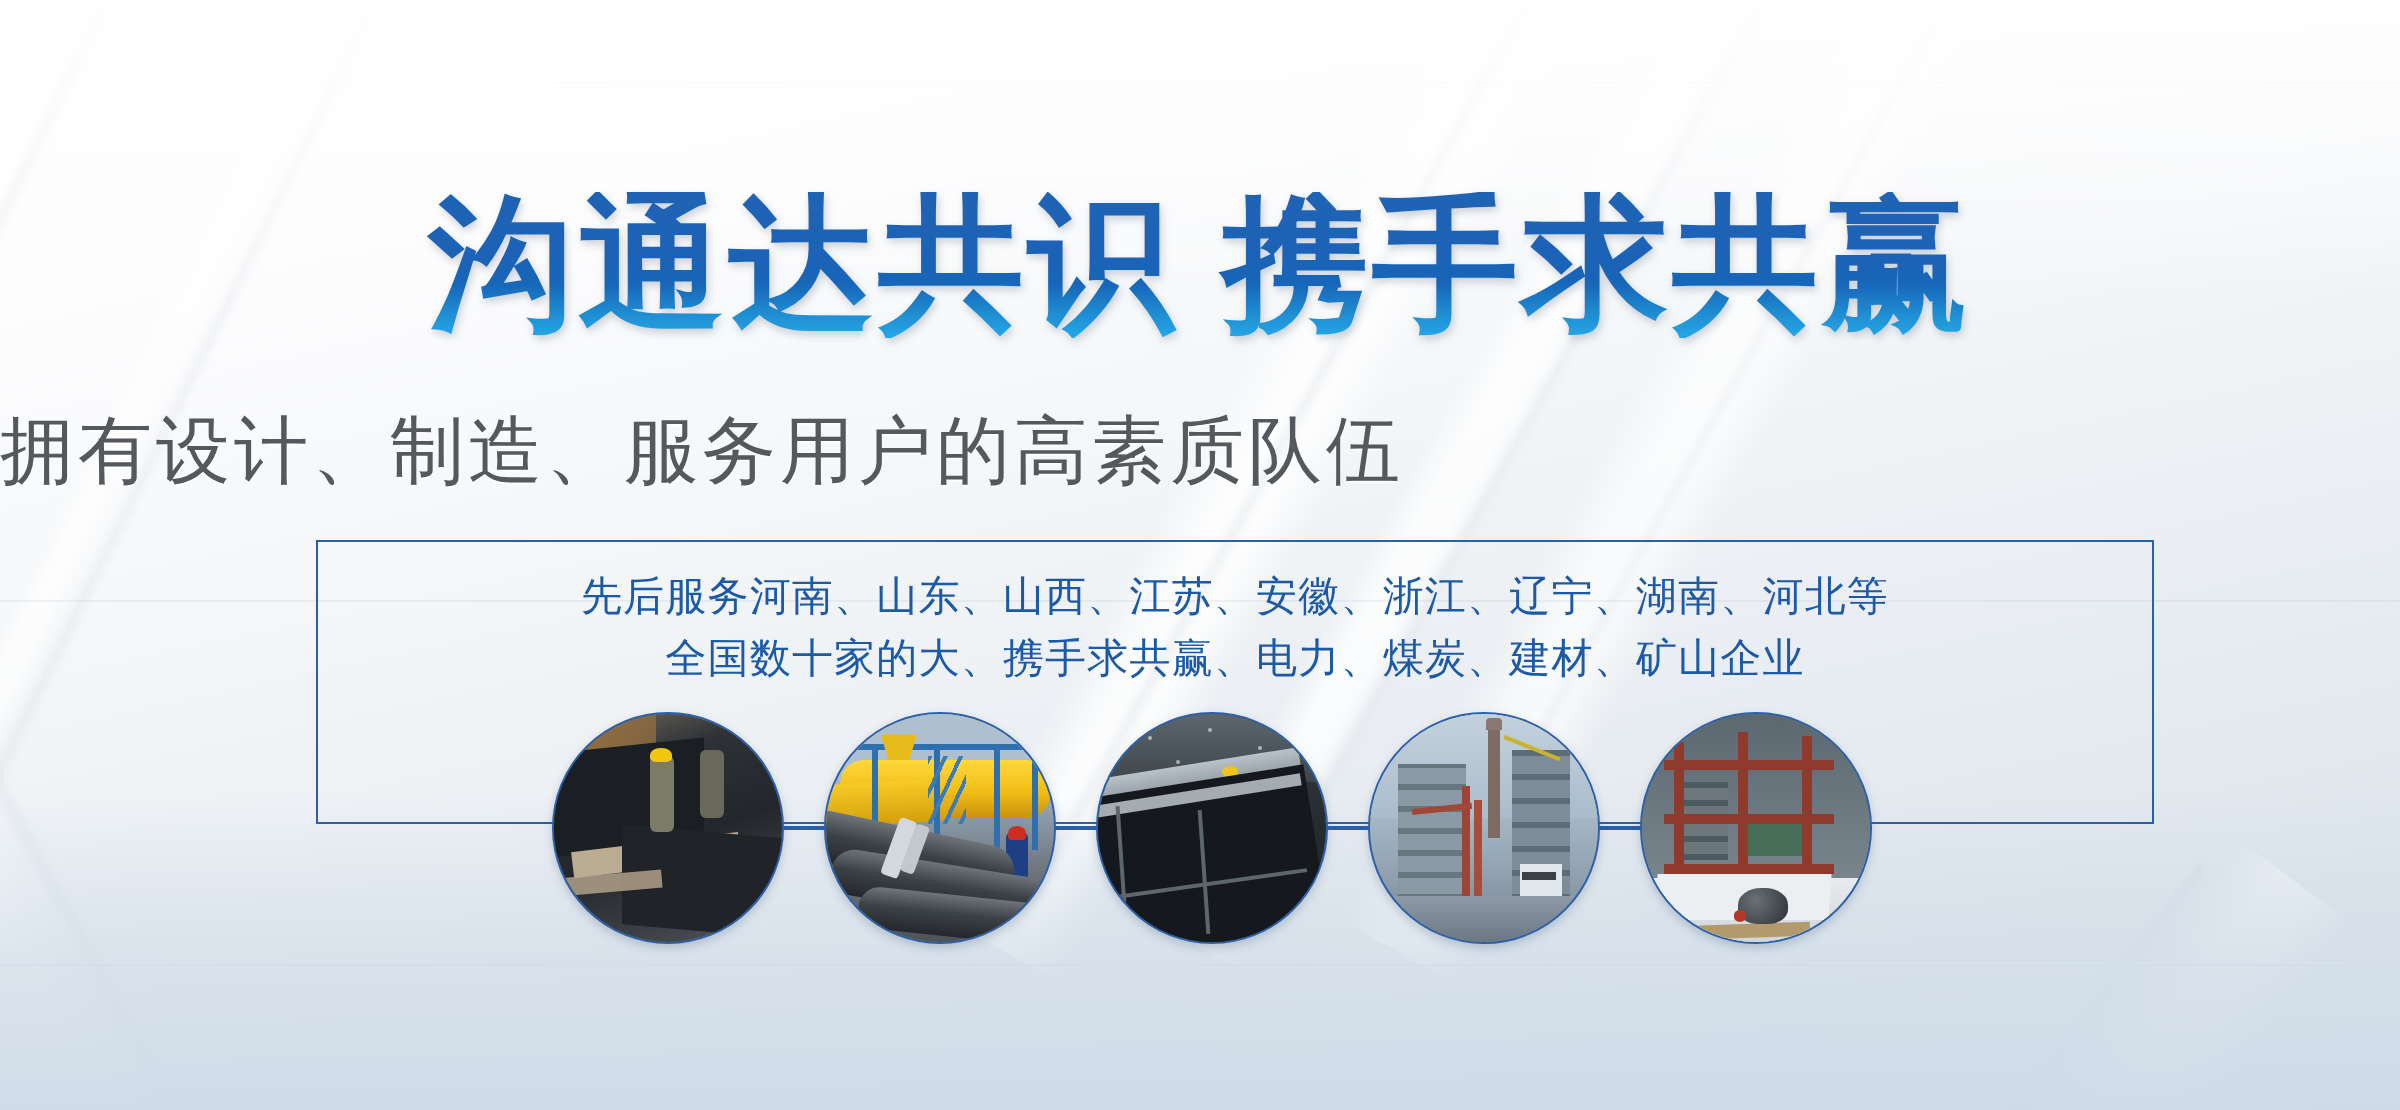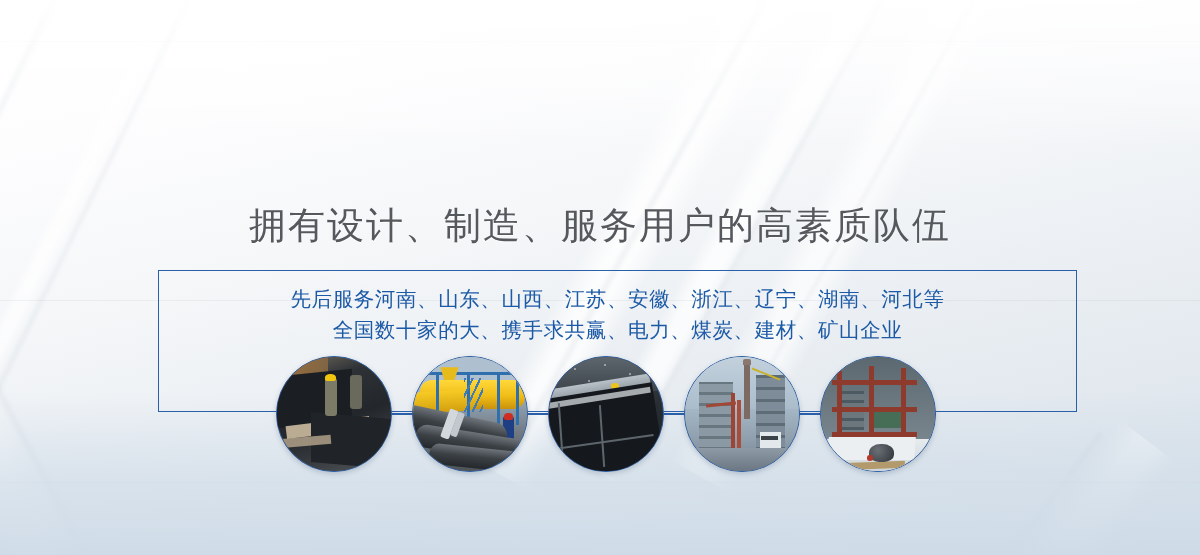--- a/index.html
+++ b/index.html
@@ -76,21 +76,21 @@
     white-space:nowrap;
     background:linear-gradient(180deg,#1f63b4 0%,#1c62b6 42%,#1766b9 63%,#1f8ed2 84%,#25a8e8 100%);
     -webkit-background-clip:text;background-clip:text;
     color:transparent;-webkit-text-fill-color:transparent;
     filter:drop-shadow(1px 2px 2px rgba(90,110,135,.30));
   }
   .headline .gap{display:inline-block;width:22px;}
 
   
   .subtitle{
-    position:absolute;left:0;right:0;top:203px;text-align:center;
+    position:absolute;left:0;right:0;top:203px;
     font-size:37px;line-height:1.25;letter-spacing:2px;color:#55585c;
     white-space:nowrap;
     text-shadow:0 1px 1px rgba(255,255,255,.85);
   }
 
   
   .desc-box{
     position:absolute;left:158px;top:270px;width:919px;height:142px;
     border:1px solid #2a5faa;box-sizing:border-box;
   }
@@ -224,20 +224,23 @@
     <div class="streak s8"></div>
     <div class="shade d8"></div>
     <div class="streak s9"></div>
     <div class="seam seam-c"></div>
     <div class="seam seam-a"></div>
     <div class="seam seam-b"></div>
     <div class="top-wash"></div>
     <div class="bottom-wash"></div>
   </div>
 
+  <div class="headline">
+    <span>沟通达共识</span><span class="gap"></span><span>携手求共赢</span>
+  </div>
 
   <div class="subtitle">拥有设计、制造、服务用户的高素质队伍</div>
 
   <div class="desc-box"></div>
   <div class="desc-text">
     <span class="line">先后服务河南、山东、山西、江苏、安徽、浙江、辽宁、湖南、河北等</span>
     <span class="line">全国数十家的大、携手求共赢、电力、煤炭、建材、矿山企业</span>
   </div>
 
   <div class="circle-strip">

